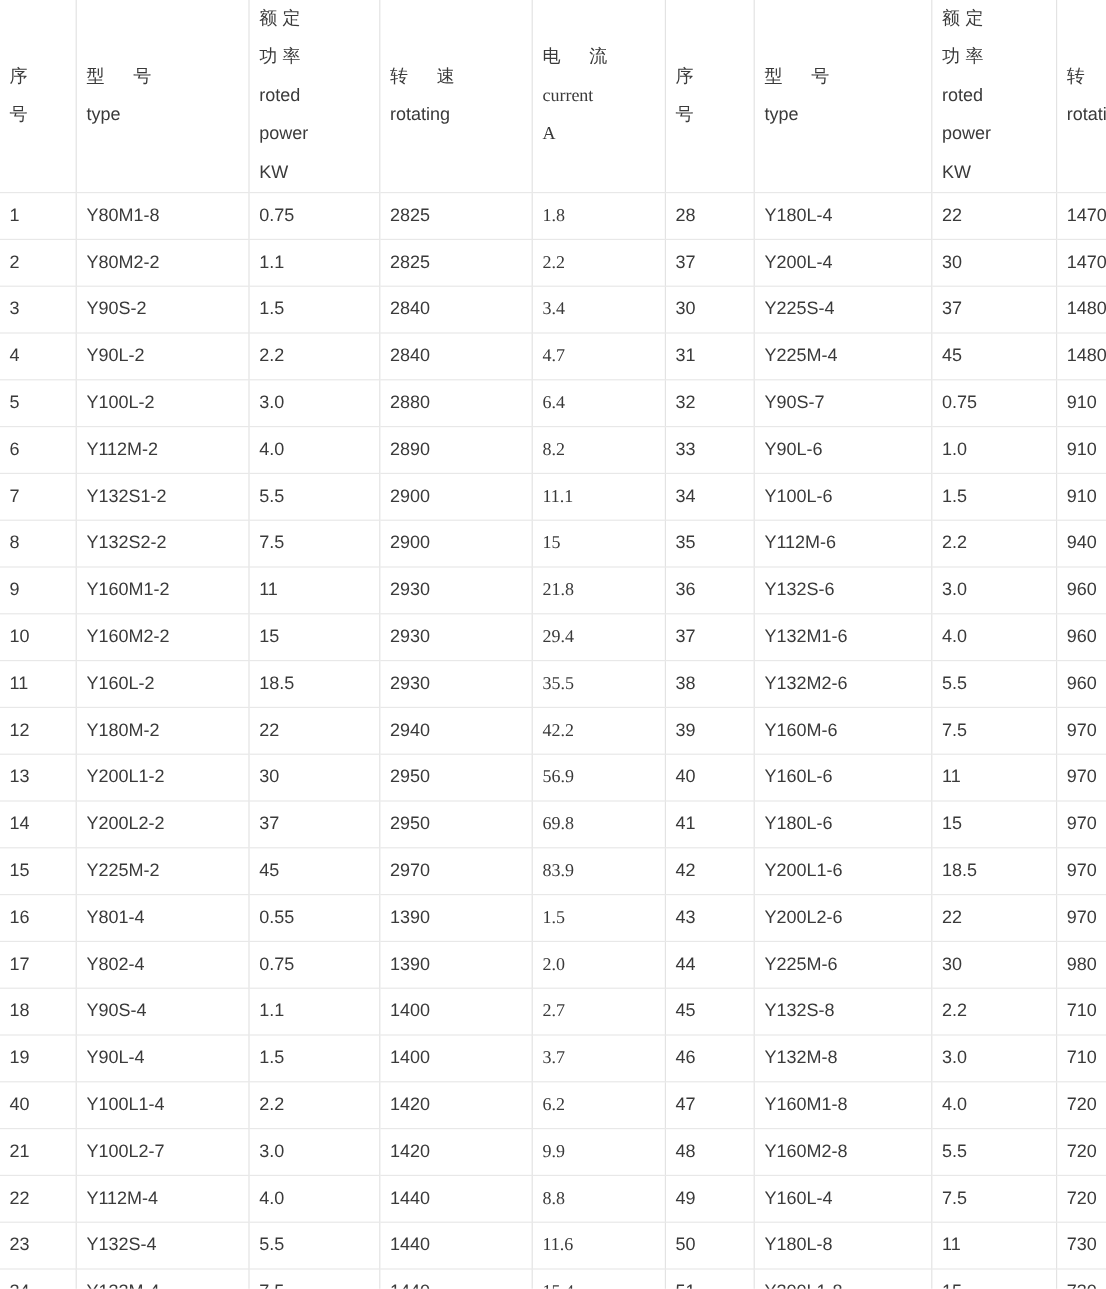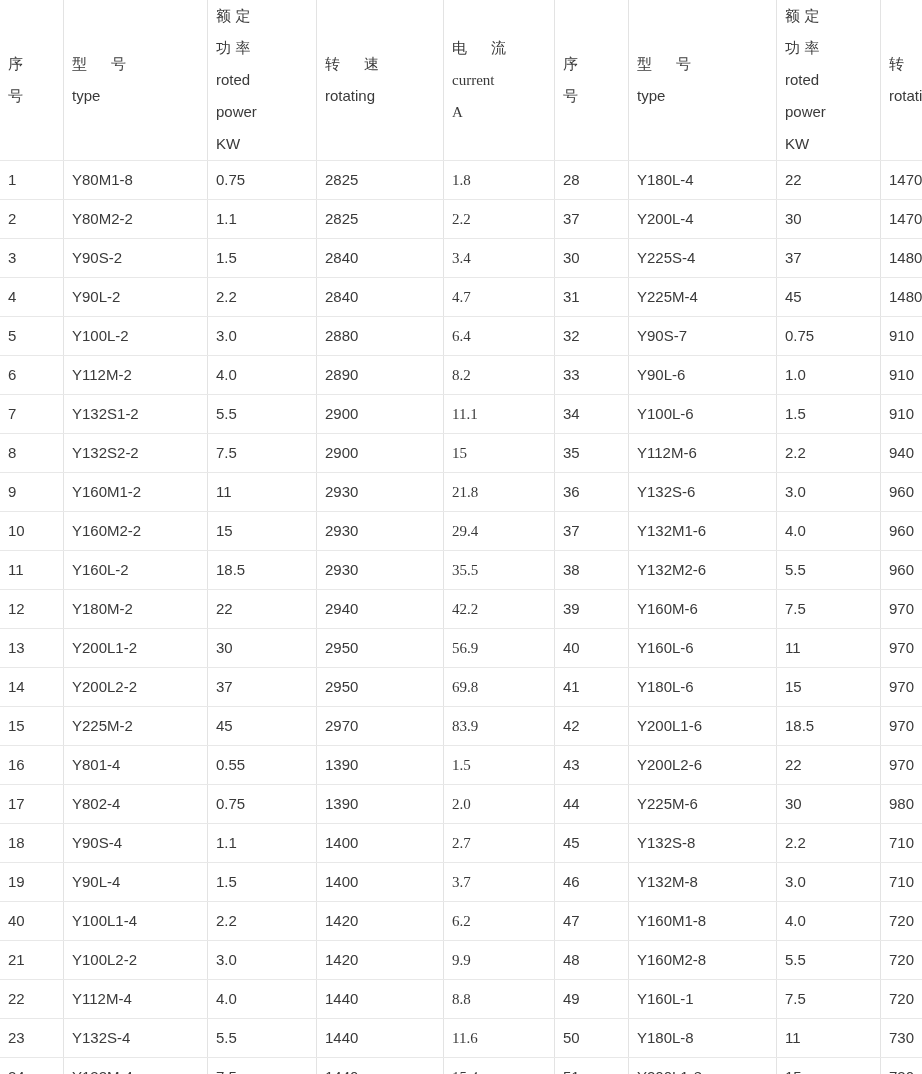--- a/index.html
+++ b/index.html
@@ -363,37 +363,37 @@
         <td class="c-power">2.2</td>
         <td class="c-rot">1420</td>
         <td class="c-cur">6.2</td>
         <td class="c-seq2">47</td>
         <td class="c-type2">Y160M1-8</td>
         <td class="c-power2">4.0</td>
         <td class="c-rot2">720</td>
       </tr>
       <tr>
         <td class="c-seq">21</td>
-        <td class="c-type">Y100L2-2</td>
+        <td class="c-type">Y100L2-7</td>
         <td class="c-power">3.0</td>
         <td class="c-rot">1420</td>
         <td class="c-cur">9.9</td>
         <td class="c-seq2">48</td>
         <td class="c-type2">Y160M2-8</td>
         <td class="c-power2">5.5</td>
         <td class="c-rot2">720</td>
       </tr>
       <tr>
         <td class="c-seq">22</td>
         <td class="c-type">Y112M-4</td>
         <td class="c-power">4.0</td>
         <td class="c-rot">1440</td>
         <td class="c-cur">8.8</td>
         <td class="c-seq2">49</td>
-        <td class="c-type2">Y160L-1</td>
+        <td class="c-type2">Y160L-4</td>
         <td class="c-power2">7.5</td>
         <td class="c-rot2">720</td>
       </tr>
       <tr>
         <td class="c-seq">23</td>
         <td class="c-type">Y132S-4</td>
         <td class="c-power">5.5</td>
         <td class="c-rot">1440</td>
         <td class="c-cur">11.6</td>
         <td class="c-seq2">50</td>

